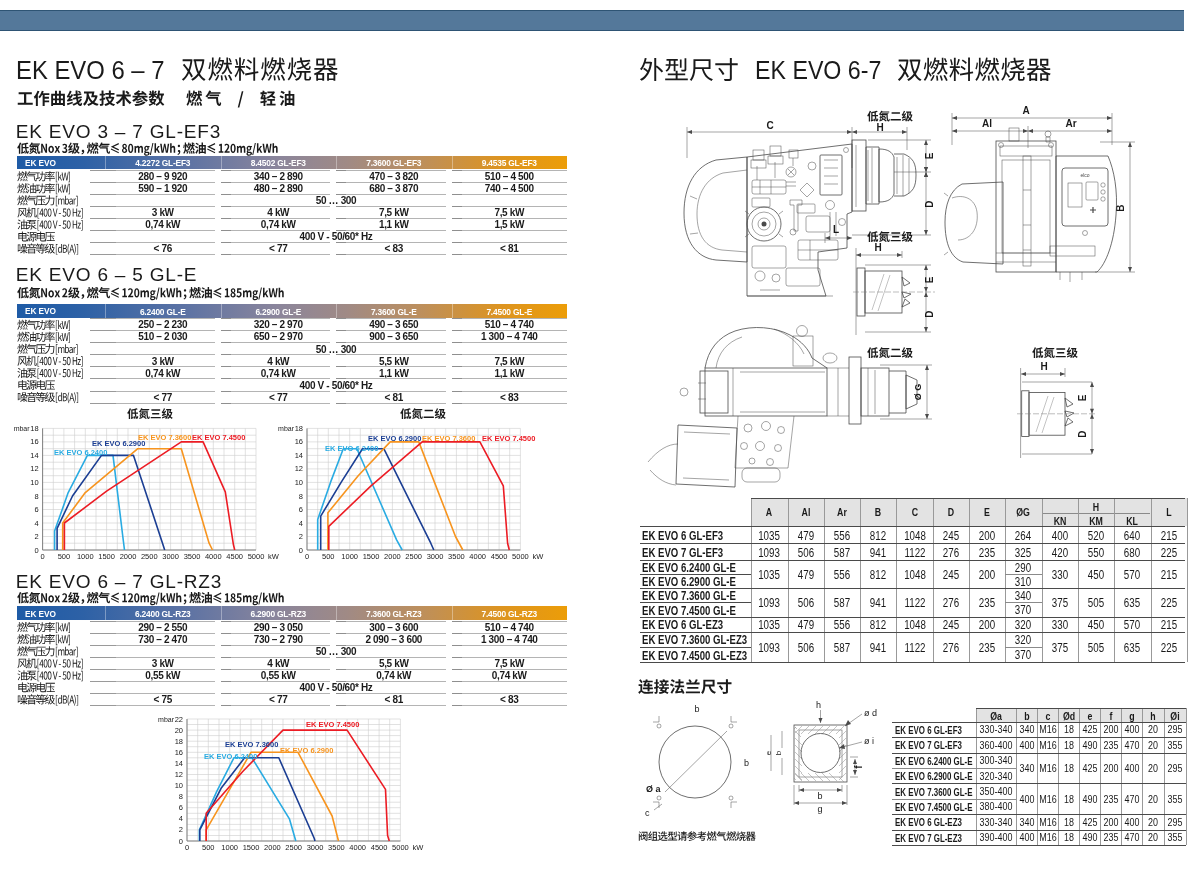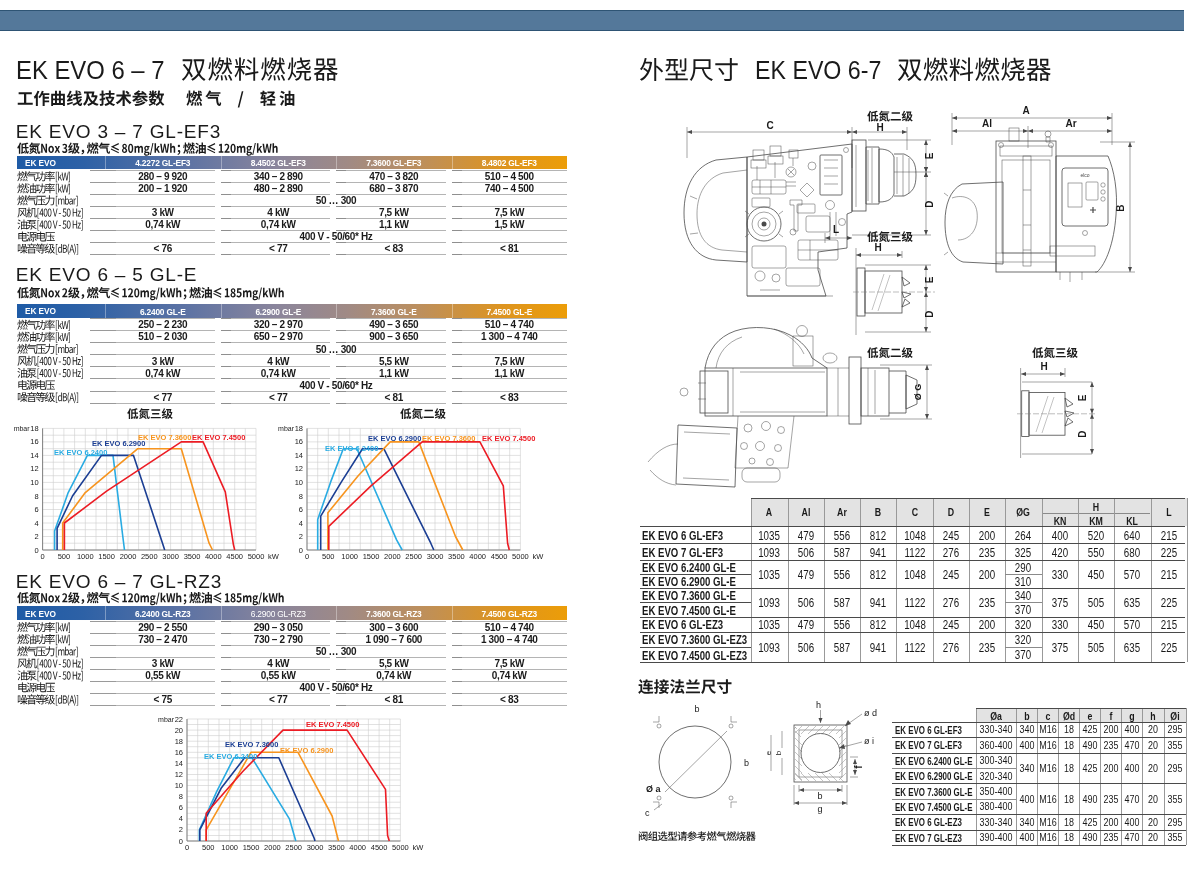--- a/index.html
+++ b/index.html
@@ -10,42 +10,42 @@
 <div class="abs ttl" style="left:15.8px;top:121.3px;font-size:19px;letter-spacing:0.8px">EK EVO 3 – 7 GL-EF3</div>
 <div class="abs" style="left:17px;top:155.6px;width:550px;height:13.5px;background:linear-gradient(to right,#1e5ba6 0%,#2d61a6 12%,#5b72a4 30%,#8a859c 47%,#a08a85 60%,#bc8f5e 73%,#dd9420 88%,#ec9d08 100%)"></div>
 <div class="abs ttl" style="left:25px;top:157.79999999999998px;font-size:8.3px;font-weight:bold;letter-spacing:-0.1px;color:#fff">EK EVO</div>
 <div class="abs" style="left:105px;top:155.6px;width:1px;height:13.5px;background:rgba(255,255,255,0.35)"></div>
 <div class="abs" style="left:220.5px;top:155.6px;width:1px;height:13.5px;background:rgba(255,255,255,0.35)"></div>
 <div class="abs" style="left:336px;top:155.6px;width:1px;height:13.5px;background:rgba(255,255,255,0.35)"></div>
 <div class="abs" style="left:451.5px;top:155.6px;width:1px;height:13.5px;background:rgba(255,255,255,0.35)"></div>
 <div class="abs ttl" style="left:102.75px;top:158.2px;width:120px;text-align:center;font-size:8.4px;font-weight:bold;letter-spacing:-0.2px;color:#fff">4.2272 GL-EF3</div>
 <div class="abs ttl" style="left:218.25px;top:158.2px;width:120px;text-align:center;font-size:8.4px;font-weight:bold;letter-spacing:-0.2px;color:#fff">8.4502 GL-EF3</div>
 <div class="abs ttl" style="left:333.75px;top:158.2px;width:120px;text-align:center;font-size:8.4px;font-weight:bold;letter-spacing:-0.2px;color:#fff">7.3600 GL-EF3</div>
-<div class="abs ttl" style="left:449.25px;top:158.2px;width:120px;text-align:center;font-size:8.4px;font-weight:bold;letter-spacing:-0.2px;color:#fff">8.4802 GL-EF3</div>
+<div class="abs ttl" style="left:449.25px;top:158.2px;width:120px;text-align:center;font-size:8.4px;font-weight:bold;letter-spacing:-0.2px;color:#fff">9.4535 GL-EF3</div>
 <div class="abs" style="left:90px;top:169.79999999999998px;width:26px;height:0.8px;background:#9a9a9a"></div>
 <div class="abs" style="left:116px;top:169.79999999999998px;width:98.5px;height:0.8px;background:#b4b4b4"></div>
 <div class="abs" style="left:230.5px;top:169.79999999999998px;width:99.5px;height:0.8px;background:#b4b4b4"></div>
 <div class="abs" style="left:346px;top:169.79999999999998px;width:99.5px;height:0.8px;background:#b4b4b4"></div>
 <div class="abs" style="left:461.5px;top:169.79999999999998px;width:105.5px;height:0.8px;background:#b4b4b4"></div>
 <div class="abs" style="left:220.5px;top:169.79999999999998px;width:10px;height:0.9px;background:#8f8f8f"></div>
 <div class="abs" style="left:336px;top:169.79999999999998px;width:10px;height:0.9px;background:#8f8f8f"></div>
 <div class="abs" style="left:451.5px;top:169.79999999999998px;width:10px;height:0.9px;background:#8f8f8f"></div>
 <div class="abs ttl" style="left:102.75px;top:170.99999999999997px;width:120px;text-align:center;font-size:10px;font-weight:bold;letter-spacing:-0.35px">280 – 9 920</div>
 <div class="abs ttl" style="left:218.25px;top:170.99999999999997px;width:120px;text-align:center;font-size:10px;font-weight:bold;letter-spacing:-0.35px">340 – 2 890</div>
 <div class="abs ttl" style="left:333.75px;top:170.99999999999997px;width:120px;text-align:center;font-size:10px;font-weight:bold;letter-spacing:-0.35px">470 – 3 820</div>
 <div class="abs ttl" style="left:449.25px;top:170.99999999999997px;width:120px;text-align:center;font-size:10px;font-weight:bold;letter-spacing:-0.35px">510 – 4 500</div>
 <div class="abs" style="left:90px;top:181.85px;width:26px;height:0.8px;background:#9a9a9a"></div>
 <div class="abs" style="left:116px;top:181.85px;width:98.5px;height:0.8px;background:#b4b4b4"></div>
 <div class="abs" style="left:230.5px;top:181.85px;width:99.5px;height:0.8px;background:#b4b4b4"></div>
 <div class="abs" style="left:346px;top:181.85px;width:99.5px;height:0.8px;background:#b4b4b4"></div>
 <div class="abs" style="left:461.5px;top:181.85px;width:105.5px;height:0.8px;background:#b4b4b4"></div>
 <div class="abs" style="left:220.5px;top:181.85px;width:10px;height:0.9px;background:#8f8f8f"></div>
 <div class="abs" style="left:336px;top:181.85px;width:10px;height:0.9px;background:#8f8f8f"></div>
 <div class="abs" style="left:451.5px;top:181.85px;width:10px;height:0.9px;background:#8f8f8f"></div>
-<div class="abs ttl" style="left:102.75px;top:183.04999999999995px;width:120px;text-align:center;font-size:10px;font-weight:bold;letter-spacing:-0.35px">200 – 1 920</div>
+<div class="abs ttl" style="left:102.75px;top:183.04999999999995px;width:120px;text-align:center;font-size:10px;font-weight:bold;letter-spacing:-0.35px">590 – 1 920</div>
 <div class="abs ttl" style="left:218.25px;top:183.04999999999995px;width:120px;text-align:center;font-size:10px;font-weight:bold;letter-spacing:-0.35px">480 – 2 890</div>
 <div class="abs ttl" style="left:333.75px;top:183.04999999999995px;width:120px;text-align:center;font-size:10px;font-weight:bold;letter-spacing:-0.35px">680 – 3 870</div>
 <div class="abs ttl" style="left:449.25px;top:183.04999999999995px;width:120px;text-align:center;font-size:10px;font-weight:bold;letter-spacing:-0.35px">740 – 4 500</div>
 <div class="abs" style="left:90px;top:193.89999999999998px;width:26px;height:0.8px;background:#9a9a9a"></div>
 <div class="abs" style="left:116px;top:193.89999999999998px;width:98.5px;height:0.8px;background:#b4b4b4"></div>
 <div class="abs" style="left:230.5px;top:193.89999999999998px;width:99.5px;height:0.8px;background:#b4b4b4"></div>
 <div class="abs" style="left:346px;top:193.89999999999998px;width:99.5px;height:0.8px;background:#b4b4b4"></div>
 <div class="abs" style="left:461.5px;top:193.89999999999998px;width:105.5px;height:0.8px;background:#b4b4b4"></div>
 <div class="abs" style="left:220.5px;top:193.89999999999998px;width:10px;height:0.9px;background:#8f8f8f"></div>
 <div class="abs" style="left:336px;top:193.89999999999998px;width:10px;height:0.9px;background:#8f8f8f"></div>
@@ -202,21 +202,21 @@
 <div class="abs" style="left:336px;top:402.55px;width:10px;height:0.9px;background:#8f8f8f"></div>
 <div class="abs" style="left:451.5px;top:402.55px;width:10px;height:0.9px;background:#8f8f8f"></div>
 <div class="abs ttl" style="left:15.8px;top:571.3px;font-size:19px;letter-spacing:0.8px">EK EVO 6 – 7 GL-RZ3</div>
 <div class="abs" style="left:17px;top:606.4px;width:550px;height:13.5px;background:linear-gradient(to right,#1e5ba6 0%,#2d61a6 12%,#5b72a4 30%,#8a859c 47%,#a08a85 60%,#bc8f5e 73%,#dd9420 88%,#ec9d08 100%)"></div>
 <div class="abs ttl" style="left:25px;top:608.6px;font-size:8.3px;font-weight:bold;letter-spacing:-0.1px;color:#fff">EK EVO</div>
 <div class="abs" style="left:105px;top:606.4px;width:1px;height:13.5px;background:rgba(255,255,255,0.35)"></div>
 <div class="abs" style="left:220.5px;top:606.4px;width:1px;height:13.5px;background:rgba(255,255,255,0.35)"></div>
 <div class="abs" style="left:336px;top:606.4px;width:1px;height:13.5px;background:rgba(255,255,255,0.35)"></div>
 <div class="abs" style="left:451.5px;top:606.4px;width:1px;height:13.5px;background:rgba(255,255,255,0.35)"></div>
 <div class="abs ttl" style="left:102.75px;top:609.0px;width:120px;text-align:center;font-size:8.4px;font-weight:bold;letter-spacing:-0.2px;color:#fff">6.2400 GL-RZ3</div>
-<div class="abs ttl" style="left:218.25px;top:609.0px;width:120px;text-align:center;font-size:8.4px;font-weight:normal;letter-spacing:-0.2px;color:#fff">6.2900 GL-RZ3</div>
+<div class="abs ttl" style="left:218.25px;top:609.0px;width:120px;text-align:center;font-size:8.4px;font-weight:bold;letter-spacing:-0.2px;color:#fff">6.2900 GL-RZ3</div>
 <div class="abs ttl" style="left:333.75px;top:609.0px;width:120px;text-align:center;font-size:8.4px;font-weight:bold;letter-spacing:-0.2px;color:#fff">7.3600 GL-RZ3</div>
 <div class="abs ttl" style="left:449.25px;top:609.0px;width:120px;text-align:center;font-size:8.4px;font-weight:bold;letter-spacing:-0.2px;color:#fff">7.4500 GL-RZ3</div>
 <div class="abs" style="left:90px;top:620.6px;width:26px;height:0.8px;background:#9a9a9a"></div>
 <div class="abs" style="left:116px;top:620.6px;width:98.5px;height:0.8px;background:#b4b4b4"></div>
 <div class="abs" style="left:230.5px;top:620.6px;width:99.5px;height:0.8px;background:#b4b4b4"></div>
 <div class="abs" style="left:346px;top:620.6px;width:99.5px;height:0.8px;background:#b4b4b4"></div>
 <div class="abs" style="left:461.5px;top:620.6px;width:105.5px;height:0.8px;background:#b4b4b4"></div>
 <div class="abs" style="left:220.5px;top:620.6px;width:10px;height:0.9px;background:#8f8f8f"></div>
 <div class="abs" style="left:336px;top:620.6px;width:10px;height:0.9px;background:#8f8f8f"></div>
 <div class="abs" style="left:451.5px;top:620.6px;width:10px;height:0.9px;background:#8f8f8f"></div>
@@ -227,21 +227,21 @@
 <div class="abs" style="left:90px;top:632.65px;width:26px;height:0.8px;background:#9a9a9a"></div>
 <div class="abs" style="left:116px;top:632.65px;width:98.5px;height:0.8px;background:#b4b4b4"></div>
 <div class="abs" style="left:230.5px;top:632.65px;width:99.5px;height:0.8px;background:#b4b4b4"></div>
 <div class="abs" style="left:346px;top:632.65px;width:99.5px;height:0.8px;background:#b4b4b4"></div>
 <div class="abs" style="left:461.5px;top:632.65px;width:105.5px;height:0.8px;background:#b4b4b4"></div>
 <div class="abs" style="left:220.5px;top:632.65px;width:10px;height:0.9px;background:#8f8f8f"></div>
 <div class="abs" style="left:336px;top:632.65px;width:10px;height:0.9px;background:#8f8f8f"></div>
 <div class="abs" style="left:451.5px;top:632.65px;width:10px;height:0.9px;background:#8f8f8f"></div>
 <div class="abs ttl" style="left:102.75px;top:633.8500000000001px;width:120px;text-align:center;font-size:10px;font-weight:bold;letter-spacing:-0.35px">730 – 2 470</div>
 <div class="abs ttl" style="left:218.25px;top:633.8500000000001px;width:120px;text-align:center;font-size:10px;font-weight:bold;letter-spacing:-0.35px">730 – 2 790</div>
-<div class="abs ttl" style="left:333.75px;top:633.8500000000001px;width:120px;text-align:center;font-size:10px;font-weight:bold;letter-spacing:-0.35px">1 090 – 7 600</div>
+<div class="abs ttl" style="left:333.75px;top:633.8500000000001px;width:120px;text-align:center;font-size:10px;font-weight:bold;letter-spacing:-0.35px">2 090 – 3 600</div>
 <div class="abs ttl" style="left:449.25px;top:633.8500000000001px;width:120px;text-align:center;font-size:10px;font-weight:bold;letter-spacing:-0.35px">1 300 – 4 740</div>
 <div class="abs" style="left:90px;top:644.7px;width:26px;height:0.8px;background:#9a9a9a"></div>
 <div class="abs" style="left:116px;top:644.7px;width:98.5px;height:0.8px;background:#b4b4b4"></div>
 <div class="abs" style="left:230.5px;top:644.7px;width:99.5px;height:0.8px;background:#b4b4b4"></div>
 <div class="abs" style="left:346px;top:644.7px;width:99.5px;height:0.8px;background:#b4b4b4"></div>
 <div class="abs" style="left:461.5px;top:644.7px;width:105.5px;height:0.8px;background:#b4b4b4"></div>
 <div class="abs" style="left:220.5px;top:644.7px;width:10px;height:0.9px;background:#8f8f8f"></div>
 <div class="abs" style="left:336px;top:644.7px;width:10px;height:0.9px;background:#8f8f8f"></div>
 <div class="abs" style="left:451.5px;top:644.7px;width:10px;height:0.9px;background:#8f8f8f"></div>
 <div class="abs ttl" style="left:105px;top:645.9000000000001px;width:462px;text-align:center;font-size:10px;font-weight:bold;letter-spacing:-0.35px">50 … 300</div>

